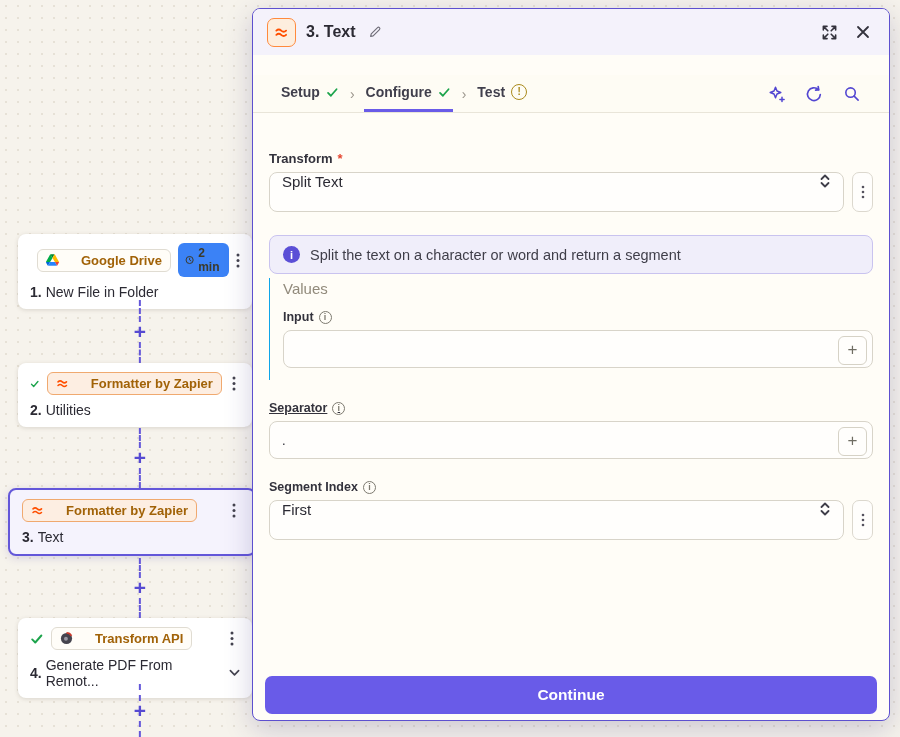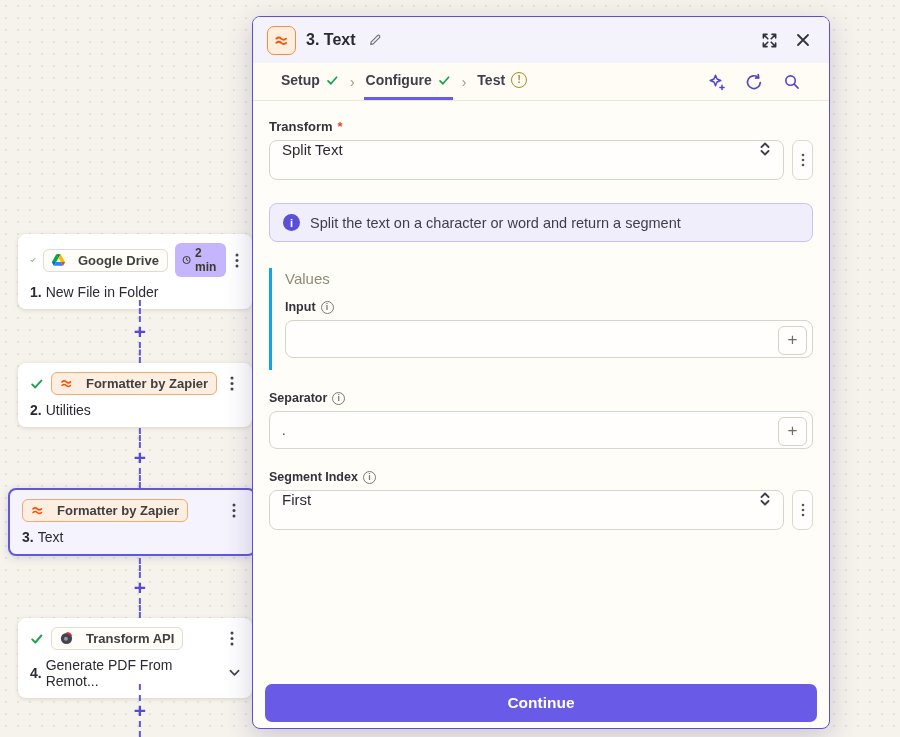--- a/index.html
+++ b/index.html
@@ -8,36 +8,36 @@
     background-image:radial-gradient(#e6e1d6 1px,transparent 1.2px);
     background-size:12px 12px;}
   
   .step-card{position:absolute;left:18px;width:234px;background:#fff;border-radius:8px;
     box-shadow:0 1px 4px rgba(90,80,60,.18);padding:9px 12px;box-sizing:border-box;}
   .step-card.selected{left:8px;width:248px;background:#f5f3fd;border:2px solid #6357d9;
     box-shadow:0 2px 8px rgba(80,60,180,.18);}
   .step-row1{display:flex;align-items:center;gap:7px;}
   .step-row2{display:flex;align-items:center;margin-top:7px;font-size:14px;color:#2b2a33;}
   .step-num{font-weight:bold;margin-right:4px;}
-  .app-pill{display:flex;align-items:center;gap:13px;border:1px solid #e0dcd2;background:#fffdf8;
-    border-radius:6px;padding:3px 8px;font-size:13px;font-weight:bold;color:#404040;white-space:nowrap;}
+  .app-pill{display:flex;align-items:center;gap:22px;border:1px solid #e0dcd2;background:#fffdf8;
+    border-radius:6px;padding:3px 8px;font-size:13px;font-weight:bold;color:#a16207;white-space:nowrap;}
   .app-pill.formatter{border:1px solid #f0a96f;background:#fdeee2;}
-  .time-badge{display:flex;align-items:center;gap:4px;background:#c4b5fd;border-radius:6px;
+  .time-badge{display:flex;align-items:center;gap:4px;background:#3b82f6;border-radius:6px;
     padding:3px 7px;font-size:12px;font-weight:bold;color:#3c3a2a;}
   .kebab{margin-left:auto;display:flex;align-items:center;justify-content:center;width:16px;height:20px;cursor:pointer;}
   .chev-dn{margin-left:auto;display:flex;align-items:center;}
   
   .connector{position:absolute;left:140px;transform:translateX(-50%);display:flex;
     flex-direction:column;align-items:center;}
   .connector .dash{width:0;border-left:2px dashed #6357d9;flex:1;}
   .connector .plus{color:#564ad2;font-size:21px;font-weight:bold;line-height:18px;padding:1px 0;cursor:pointer;}
   
-  .panel{position:absolute;left:252px;top:16px;width:578px;height:713px;background:#fffdf7;
+  .panel{position:absolute;left:252px;top:8px;width:638px;height:713px;background:#fffdf7;
     border:1.5px solid #5d50cf;border-radius:8px;box-shadow:0 8px 28px rgba(50,40,120,.22);
-    display:flex;flex-direction:column;box-sizing:border-box;overflow:hidden;}
+    display:flex;flex-direction:column;box-sizing:border-box;overflow:hidden;gap:20px;}
   .panel-header{background:#f4f2fb;height:46px;display:flex;align-items:center;gap:10px;
     padding:0 14px;flex:none;}
   .hdr-icon{width:27px;height:27px;border:1.5px solid #ff8a3d;background:#fdeede;border-radius:7px;
     display:flex;align-items:center;justify-content:center;flex:none;}
   .hdr-title{font-size:16px;font-weight:bold;color:#2b2a33;}
   .hdr-spacer{flex:1;}
   .icon-btn{display:flex;align-items:center;justify-content:center;width:24px;height:24px;cursor:pointer;}
   .tab-bar{background:#fefcf4;height:37px;display:flex;align-items:stretch;gap:9px;
     padding:0 26px;border-bottom:1px solid #e9e5d9;flex:none;}
   .tab{display:flex;align-items:center;gap:6px;font-size:14px;font-weight:bold;color:#403f4c;
@@ -54,21 +54,21 @@
   .field-row{display:flex;gap:8px;margin-top:6px;}
   .select-field{flex:1;height:40px;background:#fffefc;border:1px solid #d8d4c9;border-radius:8px;
     display:flex;align-items:flex-start;justify-content:space-between;padding:0 12px;font-size:15px;
     color:#2b2a33;cursor:pointer;box-sizing:border-box;}
   .kebab-btn{width:21px;height:40px;background:#fffefc;border:1px solid #dcd8ce;border-radius:7px;
     display:flex;align-items:center;justify-content:center;cursor:pointer;box-sizing:border-box;}
   .info-box{margin-top:23px;background:#f0eefa;border:1px solid #c9c3ef;border-radius:8px;
     padding:10px 13px;display:flex;align-items:center;gap:10px;font-size:14.5px;color:#3f3e49;}
   .info-i{width:17px;height:17px;border-radius:50%;background:#5b4fd6;color:#fff;font-size:11px;
     font-weight:bold;display:flex;align-items:center;justify-content:center;flex:none;}
-  .values-group{margin-top:26px;border-left:3px solid #0ea5e9;padding:2px 0 12px 13px;}
+  .values-group{margin-top:4px;border-left:1px solid #0ea5e9;padding:2px 0 12px 13px;}
   .values-title{font-size:15px;color:#918a7b;margin-bottom:13px;}
   .i-outline{width:13px;height:13px;border:1.1px solid #7d7a70;border-radius:50%;color:#7d7a70;
     font-size:9px;display:flex;align-items:center;justify-content:center;line-height:1;box-sizing:border-box;}
   .text-field{margin-top:6px;position:relative;height:38px;background:#fffefc;border:1px solid #d8d4c9;
     border-radius:8px;display:flex;align-items:center;padding:0 44px 0 8px;box-sizing:border-box;cursor:text;}
   .plus-btn{position:absolute;right:5px;top:5px;width:27px;height:27px;border:1px solid #d6d2c6;
     border-radius:6px;background:#fffefc;color:#6f6d63;font-size:17px;line-height:25px;text-align:center;cursor:pointer;}
   .token{display:flex;align-items:center;gap:5px;border:1px solid #cfcabf;border-radius:14px;
     background:#fffefb;padding:3px 9px 3px 7px;font-size:12.5px;white-space:nowrap;cursor:pointer;}
   .token b{color:#33323c;}
@@ -329,21 +329,21 @@
       <div class="f-label" style="font-size:12.5px;">
         <span>Input</span>
         <span class="i-outline">i</span>
       </div>
       <div class="text-field">
         <span class="plus-btn">+</span>
       </div>
     </div>
 
     <div class="block">
-      <div class="f-label" style="font-size:12.5px;">
+      <div class="f-label" style="font-size:12.5px;text-decoration:underline;">
         <span>Separator</span>
         <span class="i-outline">i</span>
       </div>
       <div class="text-field">
         <span class="sep-val">.</span>
         <span class="plus-btn">+</span>
       </div>
     </div>
 
     <div class="block">

